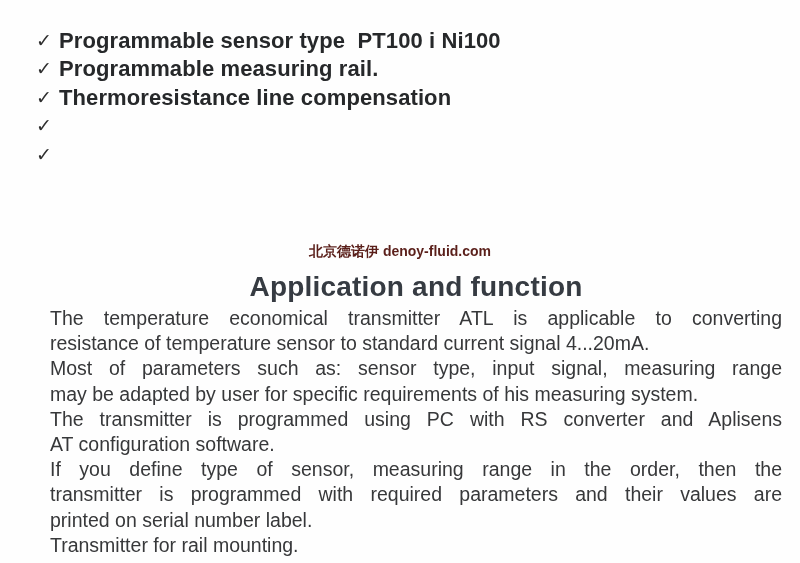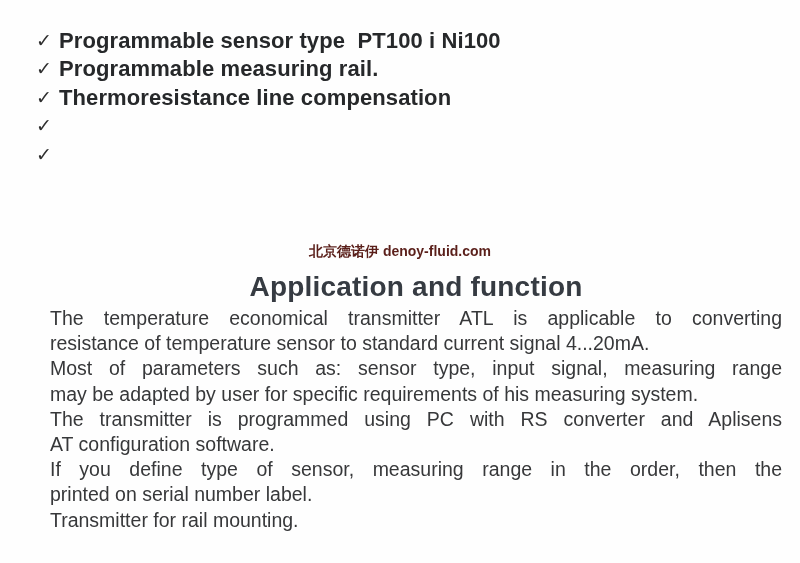--- a/index.html
+++ b/index.html
@@ -107,17 +107,18 @@
   <h1 class="title">Application and function</h1>
 
   <div class="bodytext">
       <div class="line just">The temperature economical transmitter ATL is applicable to converting</div>
       <div class="line">resistance of temperature sensor to standard current signal 4...20mA.</div>
       <div class="line just">Most of parameters such as: sensor type, input signal, measuring range</div>
       <div class="line">may be adapted by user for specific requirements of his measuring system.</div>
       <div class="line just">The transmitter is programmed using PC with RS converter and Aplisens</div>
       <div class="line">AT configuration software.</div>
       <div class="line just">If you define type of sensor, measuring range in the order, then the</div>
+      <div class="line just">transmitter is programmed with required parameters and their values are</div>
       <div class="line">printed on serial number label.</div>
       <div class="line">Transmitter for rail mounting.</div>
     </div>
 
 </div>
 
 </body></html>

